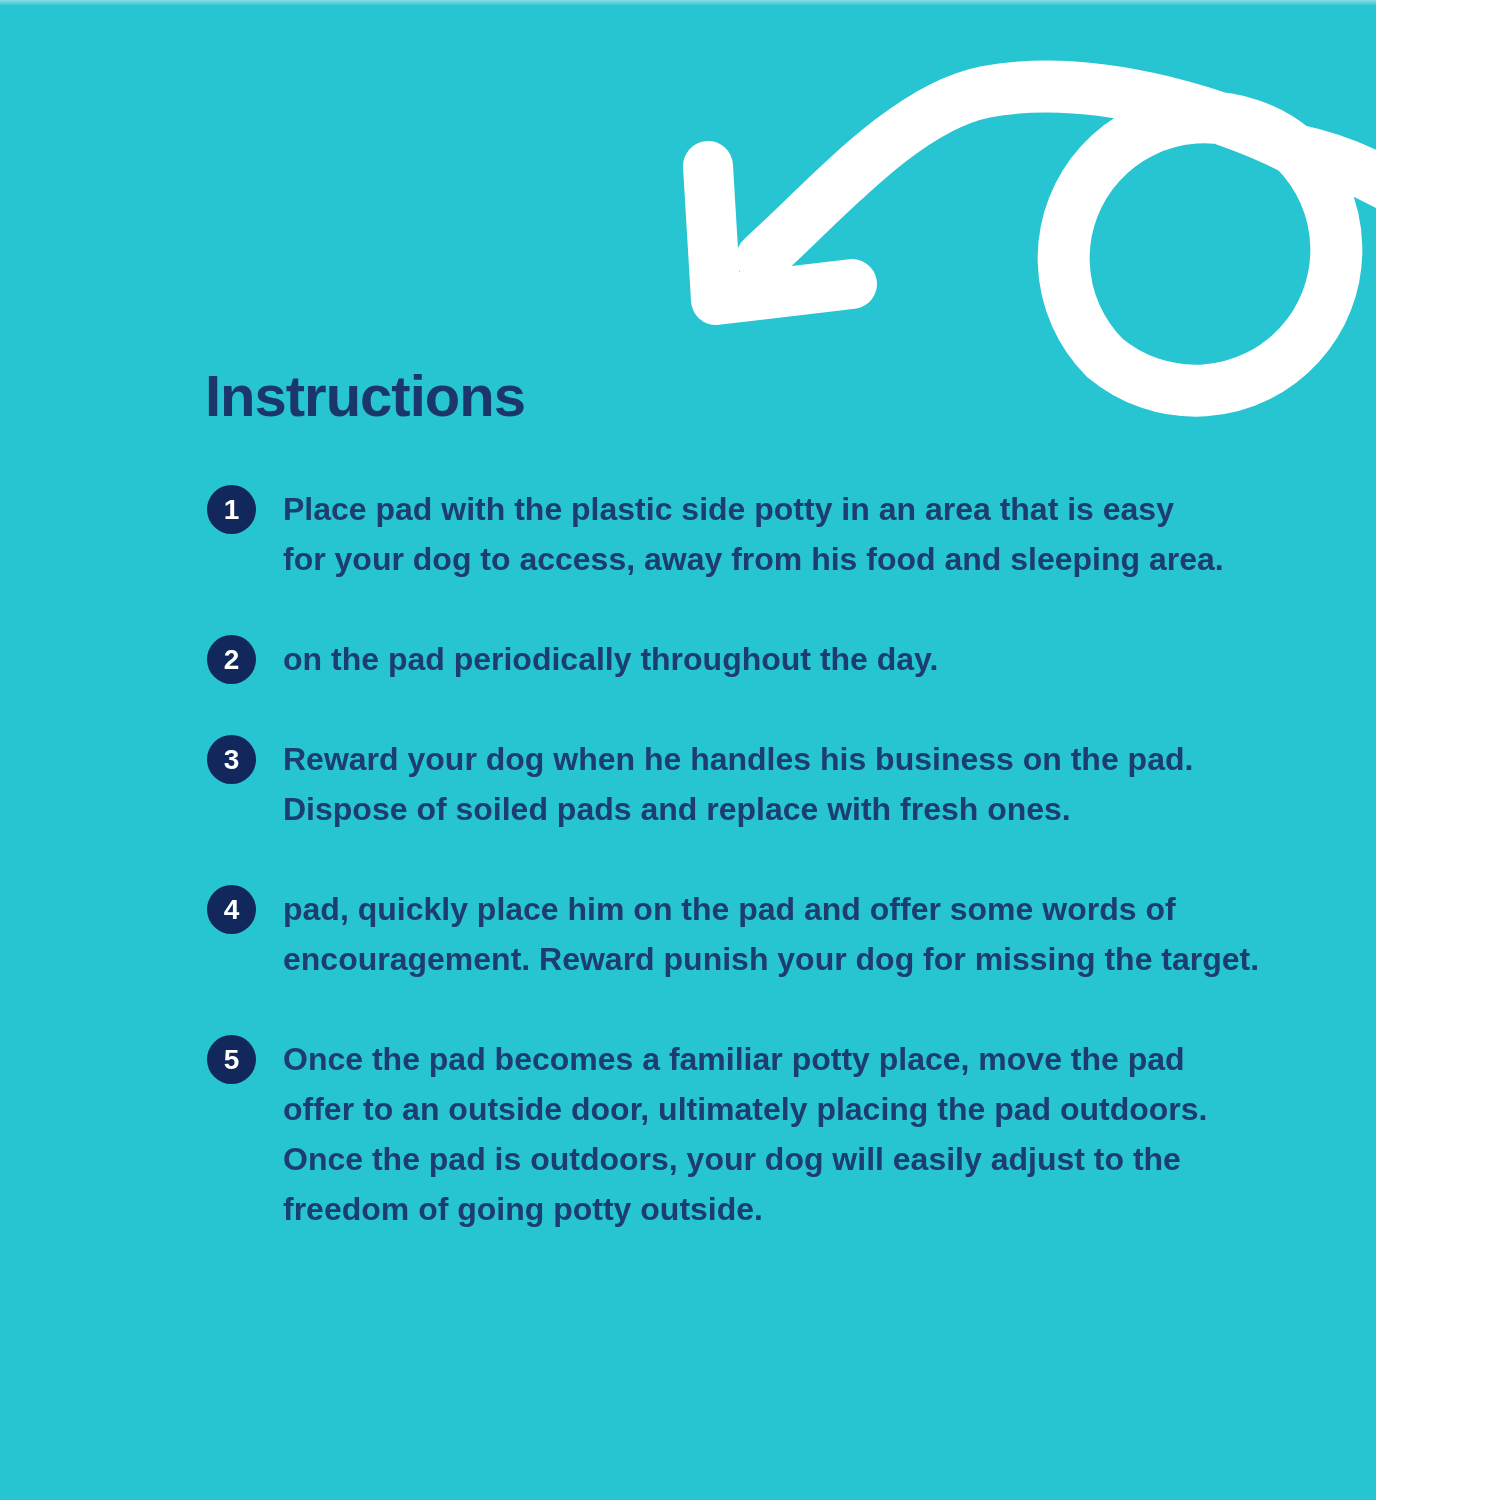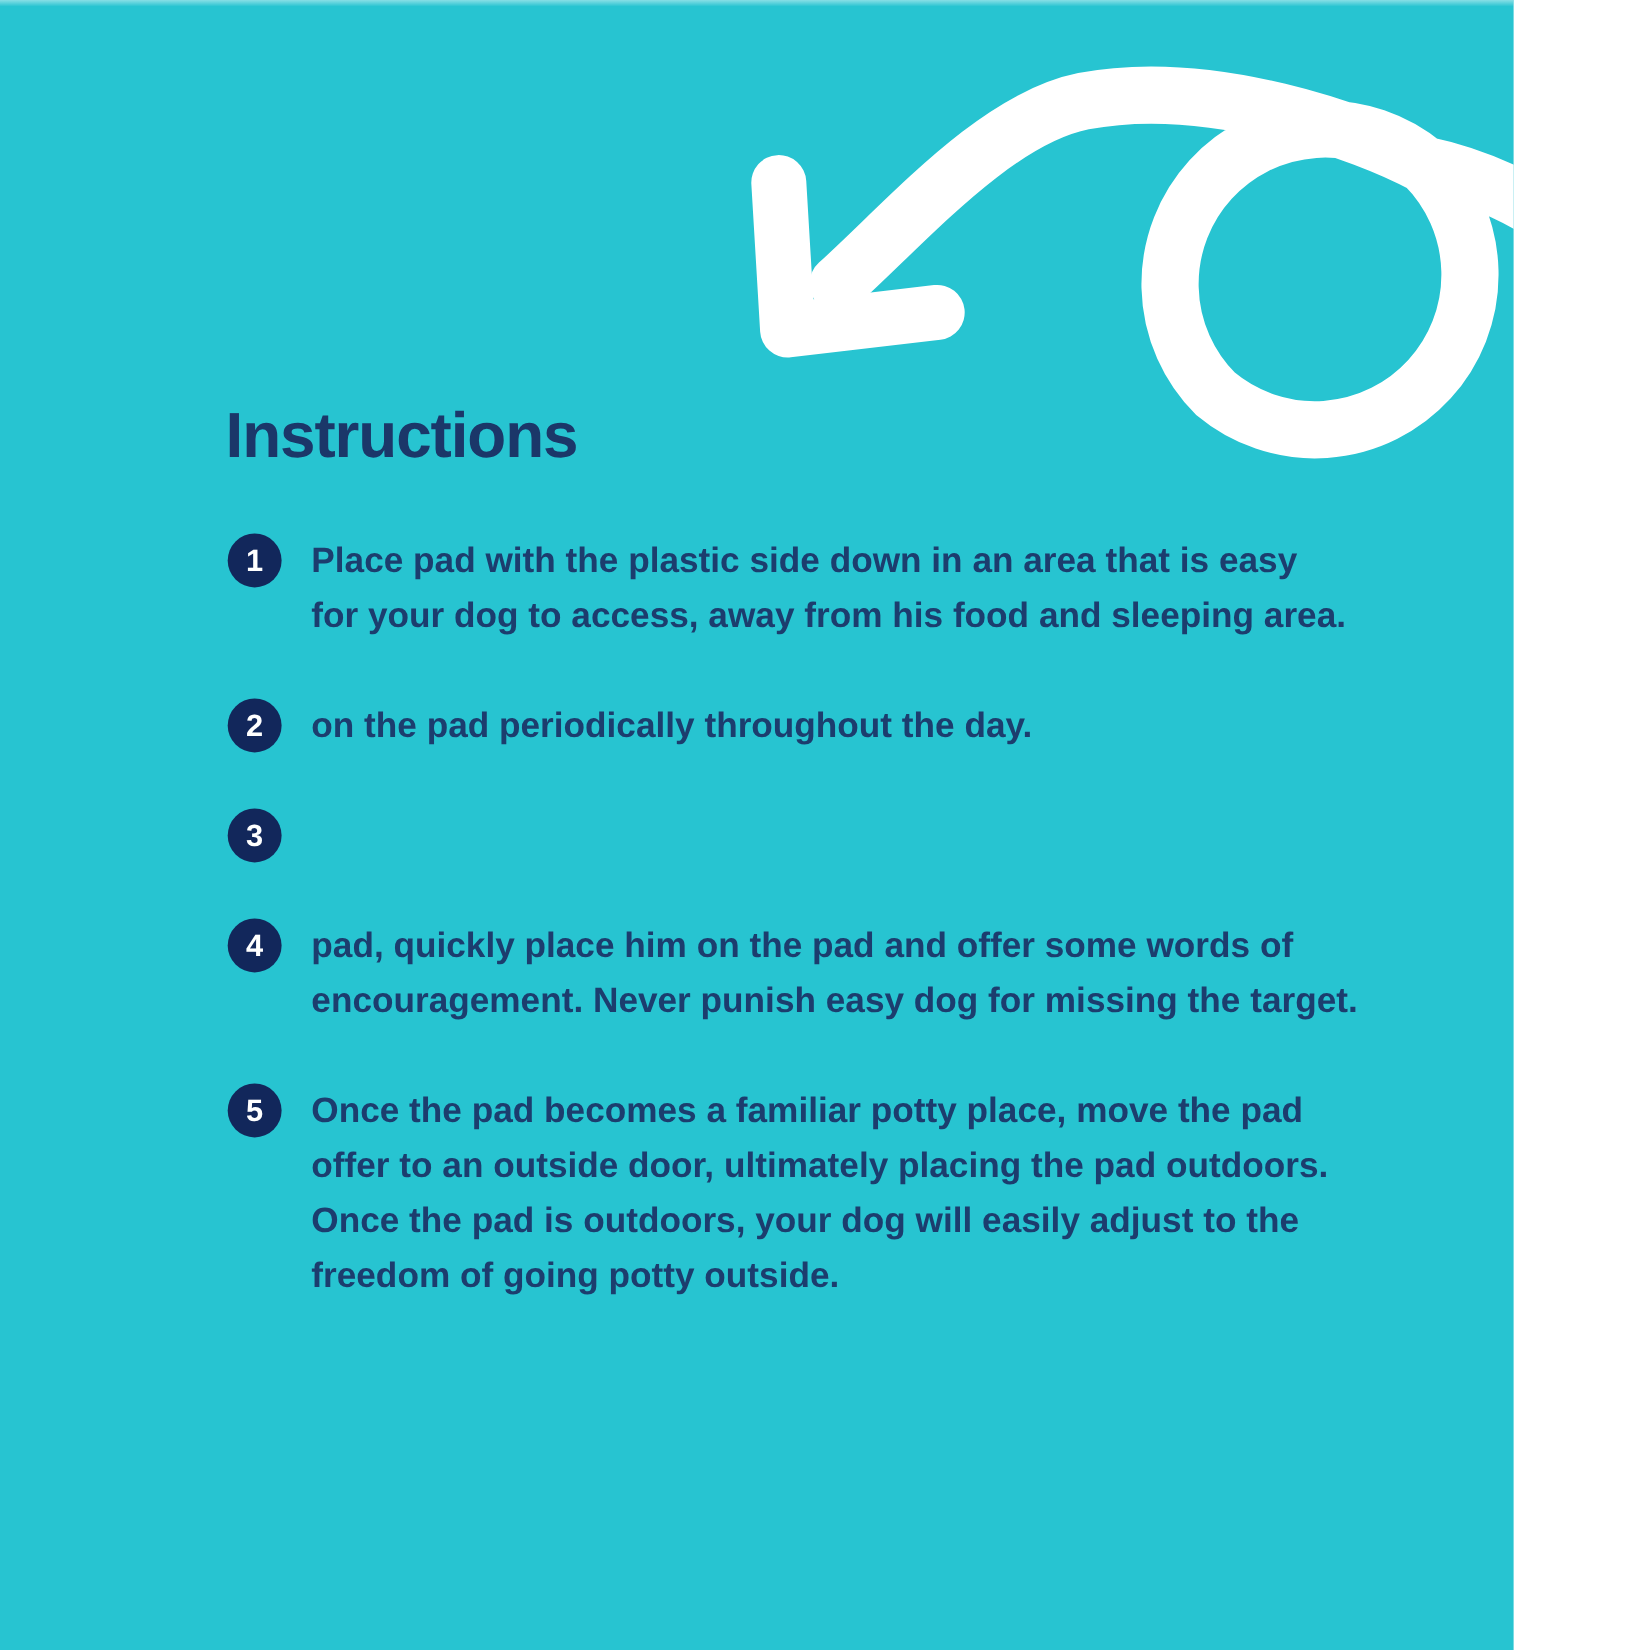--- a/index.html
+++ b/index.html
@@ -92,41 +92,45 @@
     <path d="M 708 166 L 716 300 L 852 284" fill="none" stroke="#ffffff" stroke-width="50" stroke-linecap="round" stroke-linejoin="round"></path>
   </svg>
 
   <h1 class="page-title">Instructions</h1>
 
   <div class="steps">
 
     <div class="step">
       <div class="step-badge">1</div>
       <div class="step-text">
-        <div class="step-line">Place pad with the plastic side down in an area that is easy</div>
+        <div class="step-line">Place pad with the plastic side potty in an area that is easy</div>
         <div class="step-line">for your dog to access, away from his food and sleeping area.</div>
       </div>
     </div>
 
     <div class="step">
       <div class="step-badge">2</div>
       <div class="step-text">
         <div class="step-line">on the pad periodically throughout the day.</div>
       </div>
     </div>
 
     <div class="step">
       <div class="step-badge">3</div>
+      <div class="step-text">
+        <div class="step-line">Reward your dog when he handles his business on the pad.</div>
+        <div class="step-line">Dispose of soiled pads and replace with fresh ones.</div>
+      </div>
     </div>
 
     <div class="step">
       <div class="step-badge">4</div>
       <div class="step-text">
         <div class="step-line">pad, quickly place him on the pad and offer some words of</div>
-        <div class="step-line">encouragement. Never punish easy dog for missing the target.</div>
+        <div class="step-line">encouragement. Reward punish your dog for missing the target.</div>
       </div>
     </div>
 
     <div class="step">
       <div class="step-badge">5</div>
       <div class="step-text">
         <div class="step-line">Once the pad becomes a familiar potty place, move the pad</div>
         <div class="step-line">offer to an outside door, ultimately placing the pad outdoors.</div>
         <div class="step-line">Once the pad is outdoors, your dog will easily adjust to the</div>
         <div class="step-line">freedom of going potty outside.</div>

